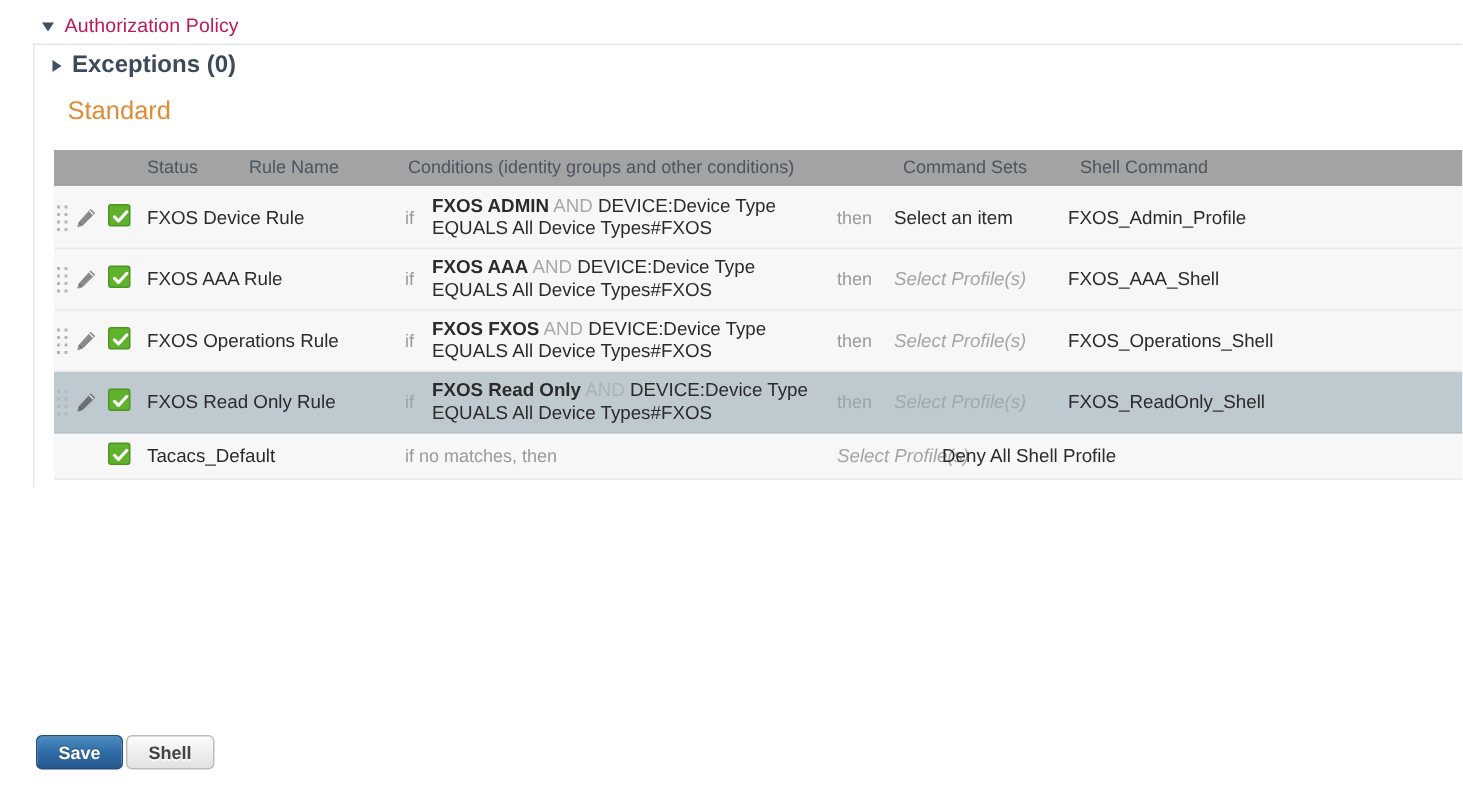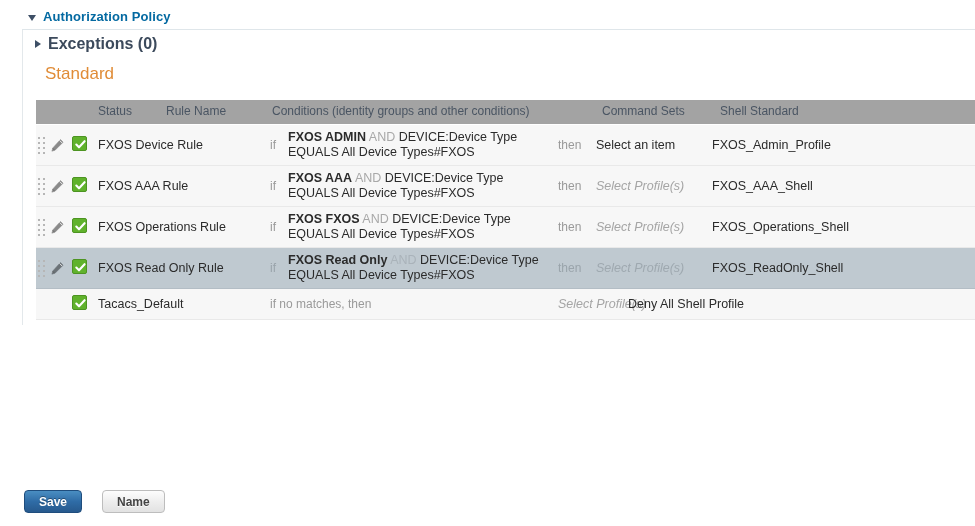--- a/index.html
+++ b/index.html
@@ -46,22 +46,22 @@
     top: 1px;
   }
   .tri-right {
     border-top: 4.5px solid transparent;
     border-bottom: 4.5px solid transparent;
     border-left: 6px solid #3e4f66;
     margin-right: 7px;
   }
   .panel-title {
     font-size: 13px;
-    font-weight: bold;
-    color: #0369a1;
+    font-weight: normal;
+    color: #be185d;
     letter-spacing: 0.1px;
   }
 
   
   .left-rail {
     position: absolute;
     left: 22px;
     top: 30px;
     width: 1px;
     height: 295px;
@@ -218,21 +218,21 @@
   .selected .cond-and { color: #aab3ba; }
   .selected .kw { color: #9aa4ab; }
   .selected .placeholder { color: #9fa9b0; }
 
   
   .btn-bar {
     position: absolute;
     left: 24px;
     top: 490px;
     display: flex;
-    gap: 20px;
+    gap: 2px;
     align-items: center;
   }
   .btn {
     font-family: "Liberation Sans", sans-serif;
     font-size: 12px;
     font-weight: bold;
     padding: 0 14px;
     height: 23px;
     line-height: 23px;
     border-radius: 4px;
@@ -293,21 +293,21 @@
       <th colspan="2">
         <span style="display:inline-block;width:26px"></span><span>Status</span><span style="display:inline-block;width:34px"></span><span>Rule Name</span>
       </th>
       <th colspan="2">
         <span style="display:inline-block;width:2px"></span><span>Conditions (identity groups and other conditions)</span>
       </th>
       <th colspan="2">
         <span style="display:inline-block;width:44px"></span><span>Command Sets</span>
       </th>
       <th>
-        <span style="display:inline-block;width:8px"></span><span>Shell Standard</span>
+        <span style="display:inline-block;width:8px"></span><span>Shell Command</span>
       </th>
     </tr>
   </thead>
   <tbody>
       <tr class="rule-row">
         <td>
           <div class="drag-handle">
             <i></i>
             <i></i>
             <i></i>
@@ -447,14 +447,14 @@
         <td colspan="2"><span class="kw">if no matches, then</span></td>
         <td colspan="1"><span class="placeholder">Select Profile(s)</span></td>
         <td></td>
         <td><span class="value-text" style="position:relative;left:-84px">Deny All Shell Profile</span></td>
       </tr>
     </tbody>
 </table>
 
 <div class="btn-bar">
   <div class="btn btn-primary">Save</div>
-  <div class="btn btn-secondary">Name</div>
+  <div class="btn btn-secondary">Shell</div>
 </div>
 
 </body></html>

